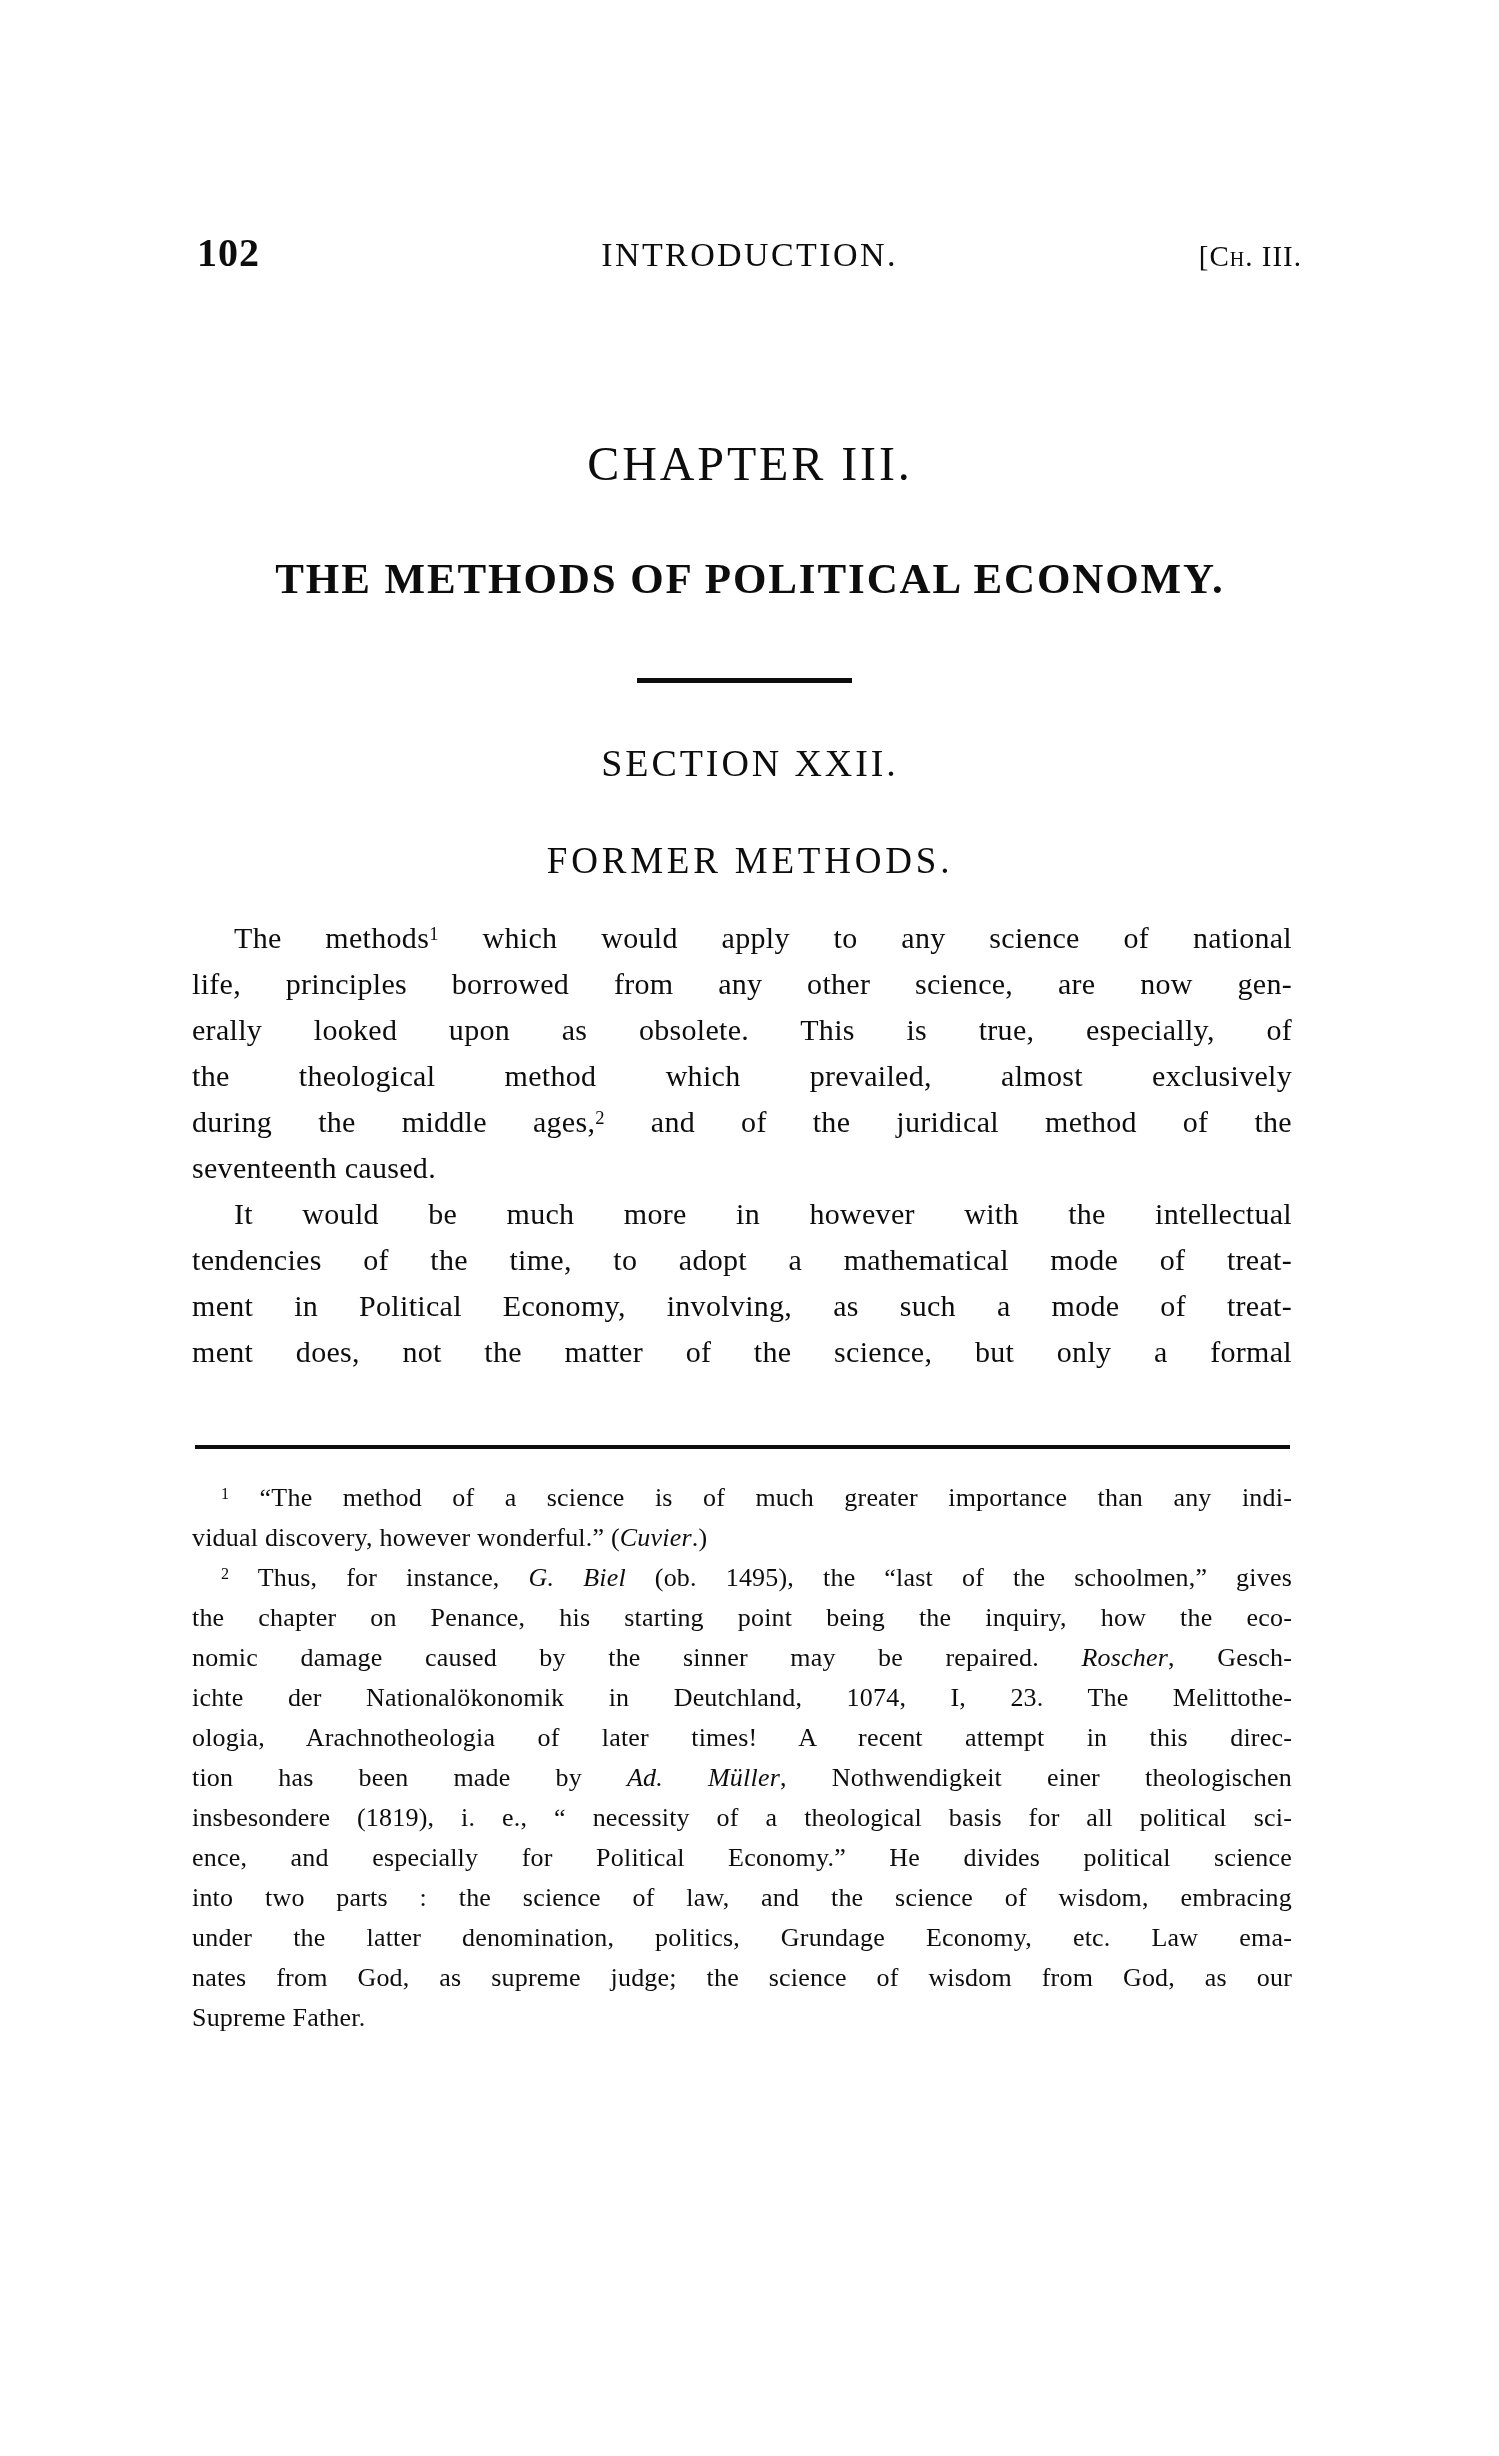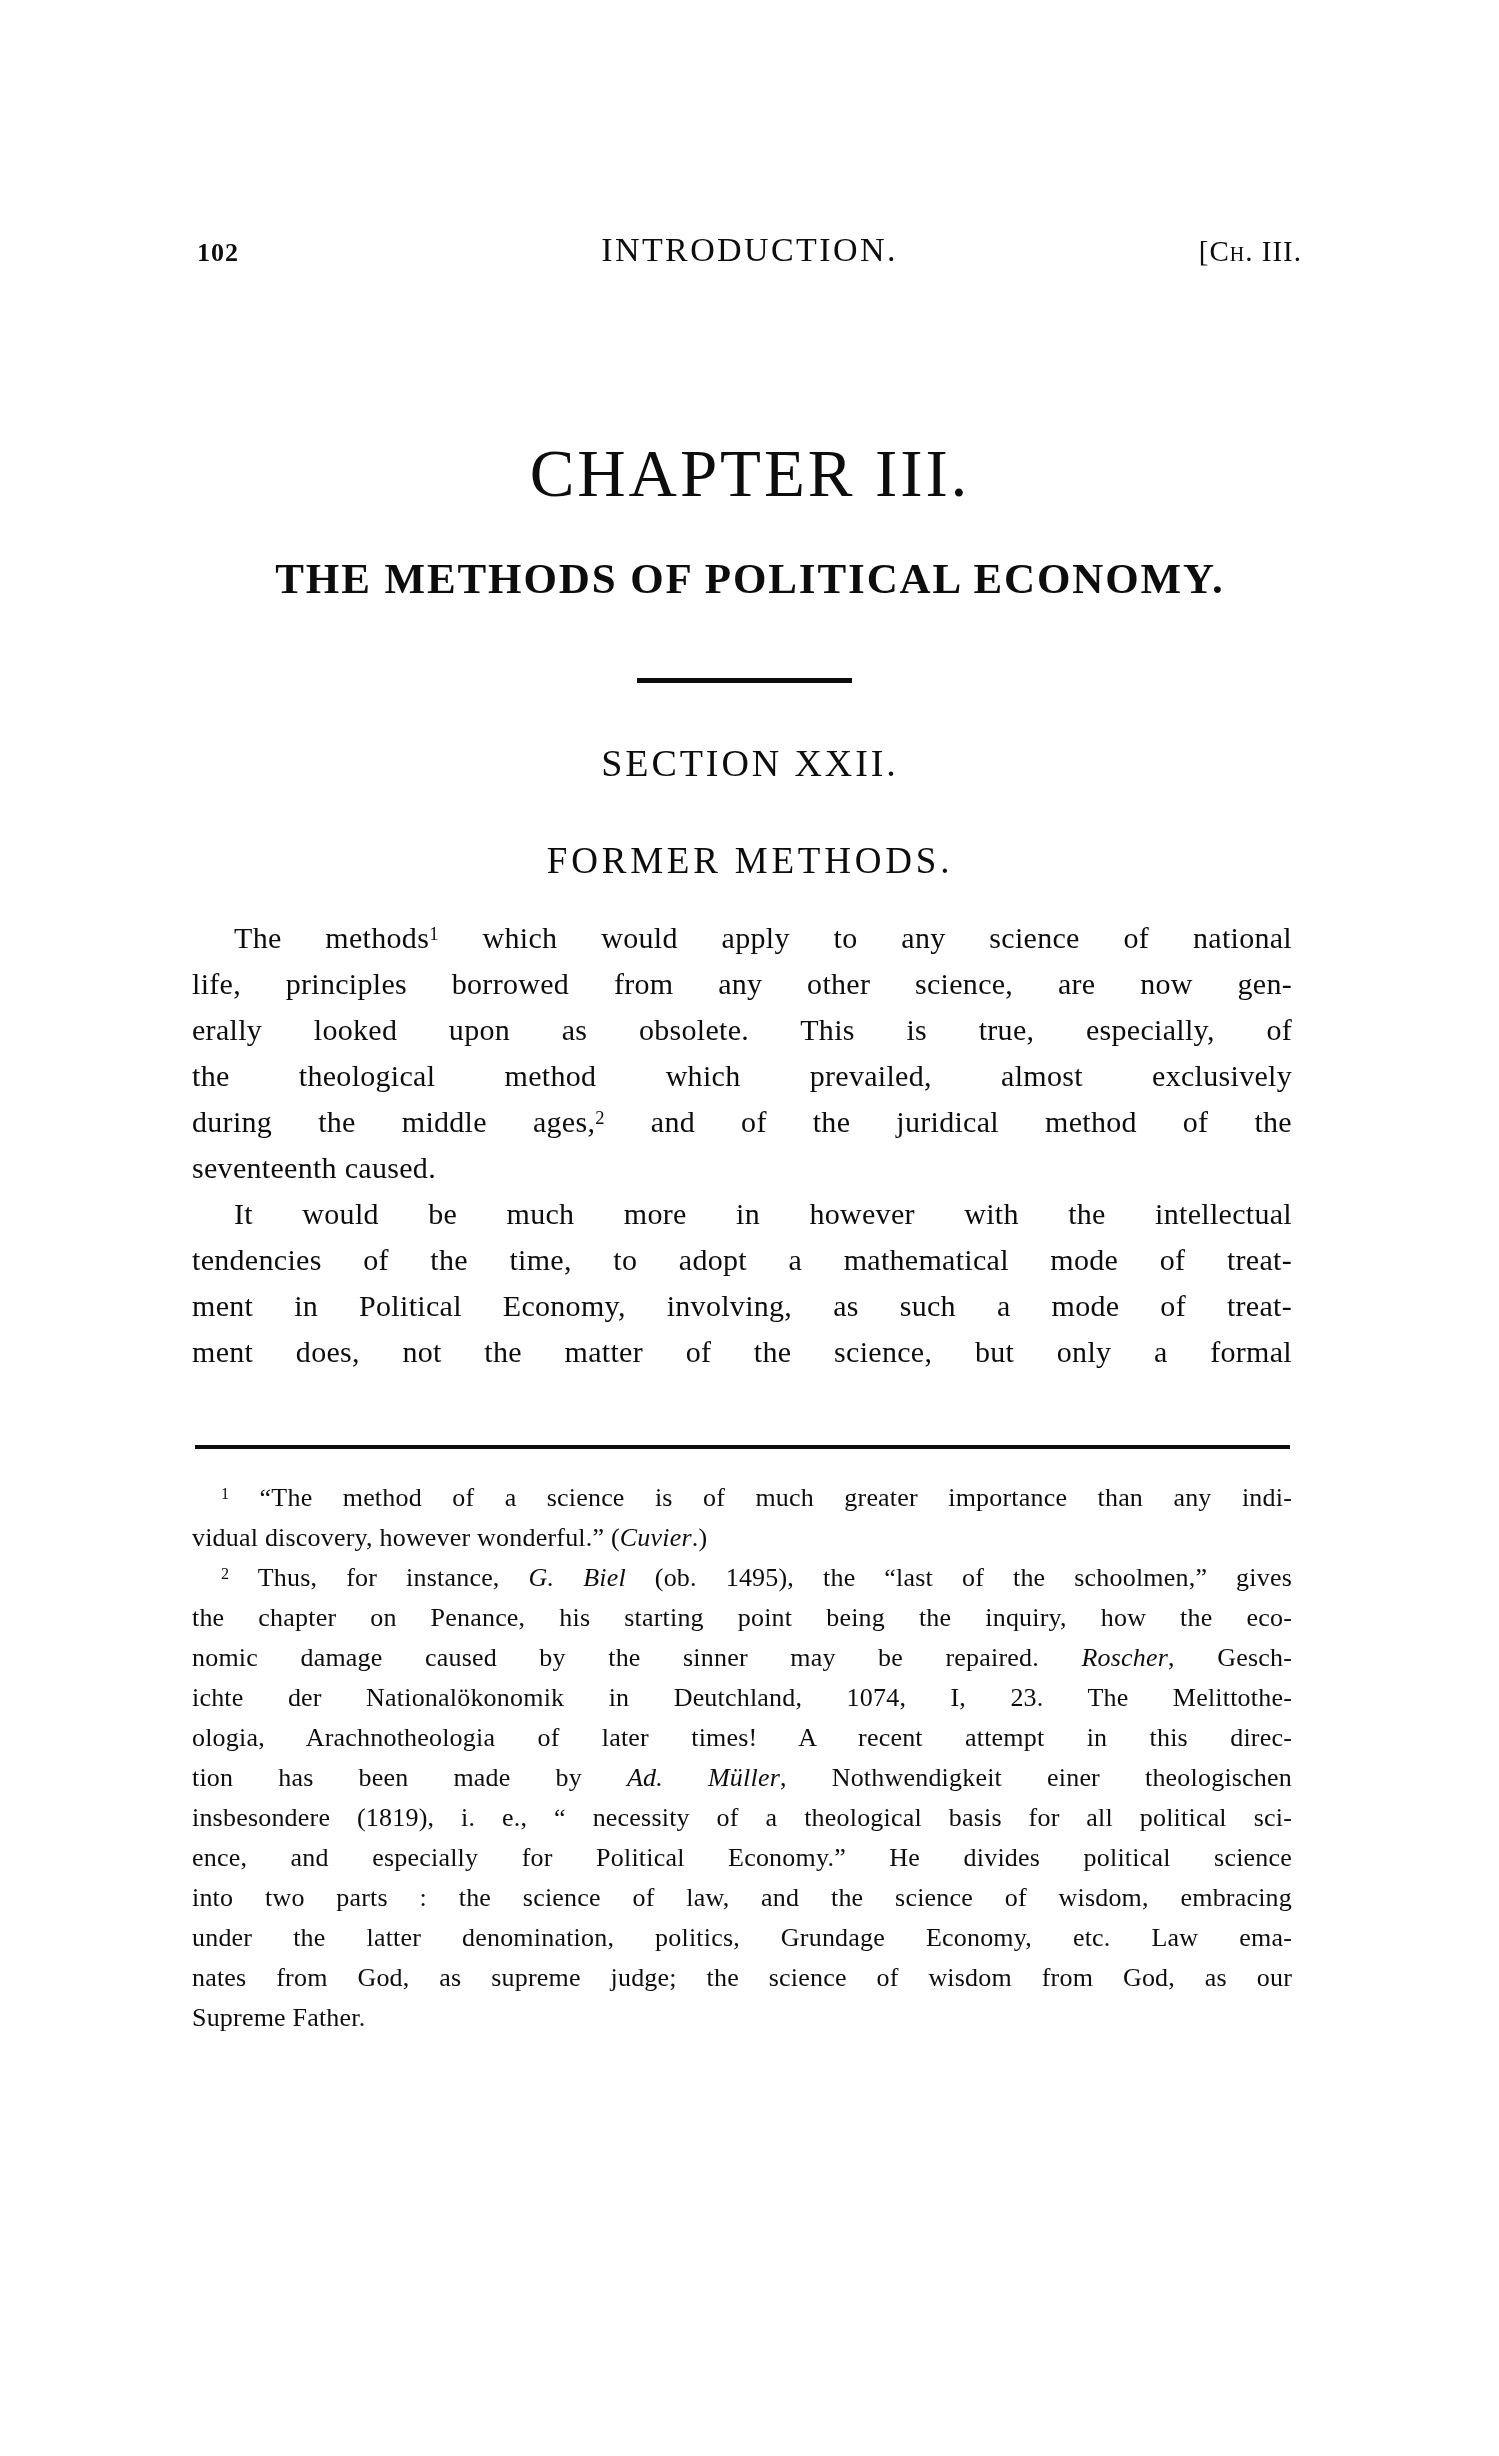--- a/index.html
+++ b/index.html
@@ -10,27 +10,27 @@
     background:#ffffff;
     color:#0d0d0d;
     font-family:"Liberation Serif","DejaVu Serif",serif;
     overflow:hidden;
   }
   .headrow {
     position:absolute; top:233px; left:197px; width:1105px;
     display:grid; grid-template-columns:1fr auto 1fr; align-items:baseline;
     line-height:1;
   }
-  .pageno   { justify-self:start; font-weight:700; font-size:26px; letter-spacing:1px; }
+  .pageno   { justify-self:start; font-weight:700; font-size:40px; letter-spacing:1px; }
   .runtitle { justify-self:center; font-size:34px; letter-spacing:2.4px; }
   .chref    { justify-self:end; font-size:29px; font-variant:small-caps; letter-spacing:1px; }
 
   .chapter-title {
     position:absolute; top:440px; left:0; width:100%;
-    text-align:center; font-size:67px; letter-spacing:2.9px; line-height:1;
+    text-align:center; font-size:48px; letter-spacing:2.9px; line-height:1;
   }
   .chapter-subtitle {
     position:absolute; top:557px; left:0; width:100%;
     text-align:center; font-weight:700; font-size:43px; letter-spacing:1.9px; line-height:1;
   }
   .mini-rule {
     position:absolute; top:678px; left:637px;
     width:215px; height:4.8px; background:#0d0d0d;
   }
   .section-heading {

